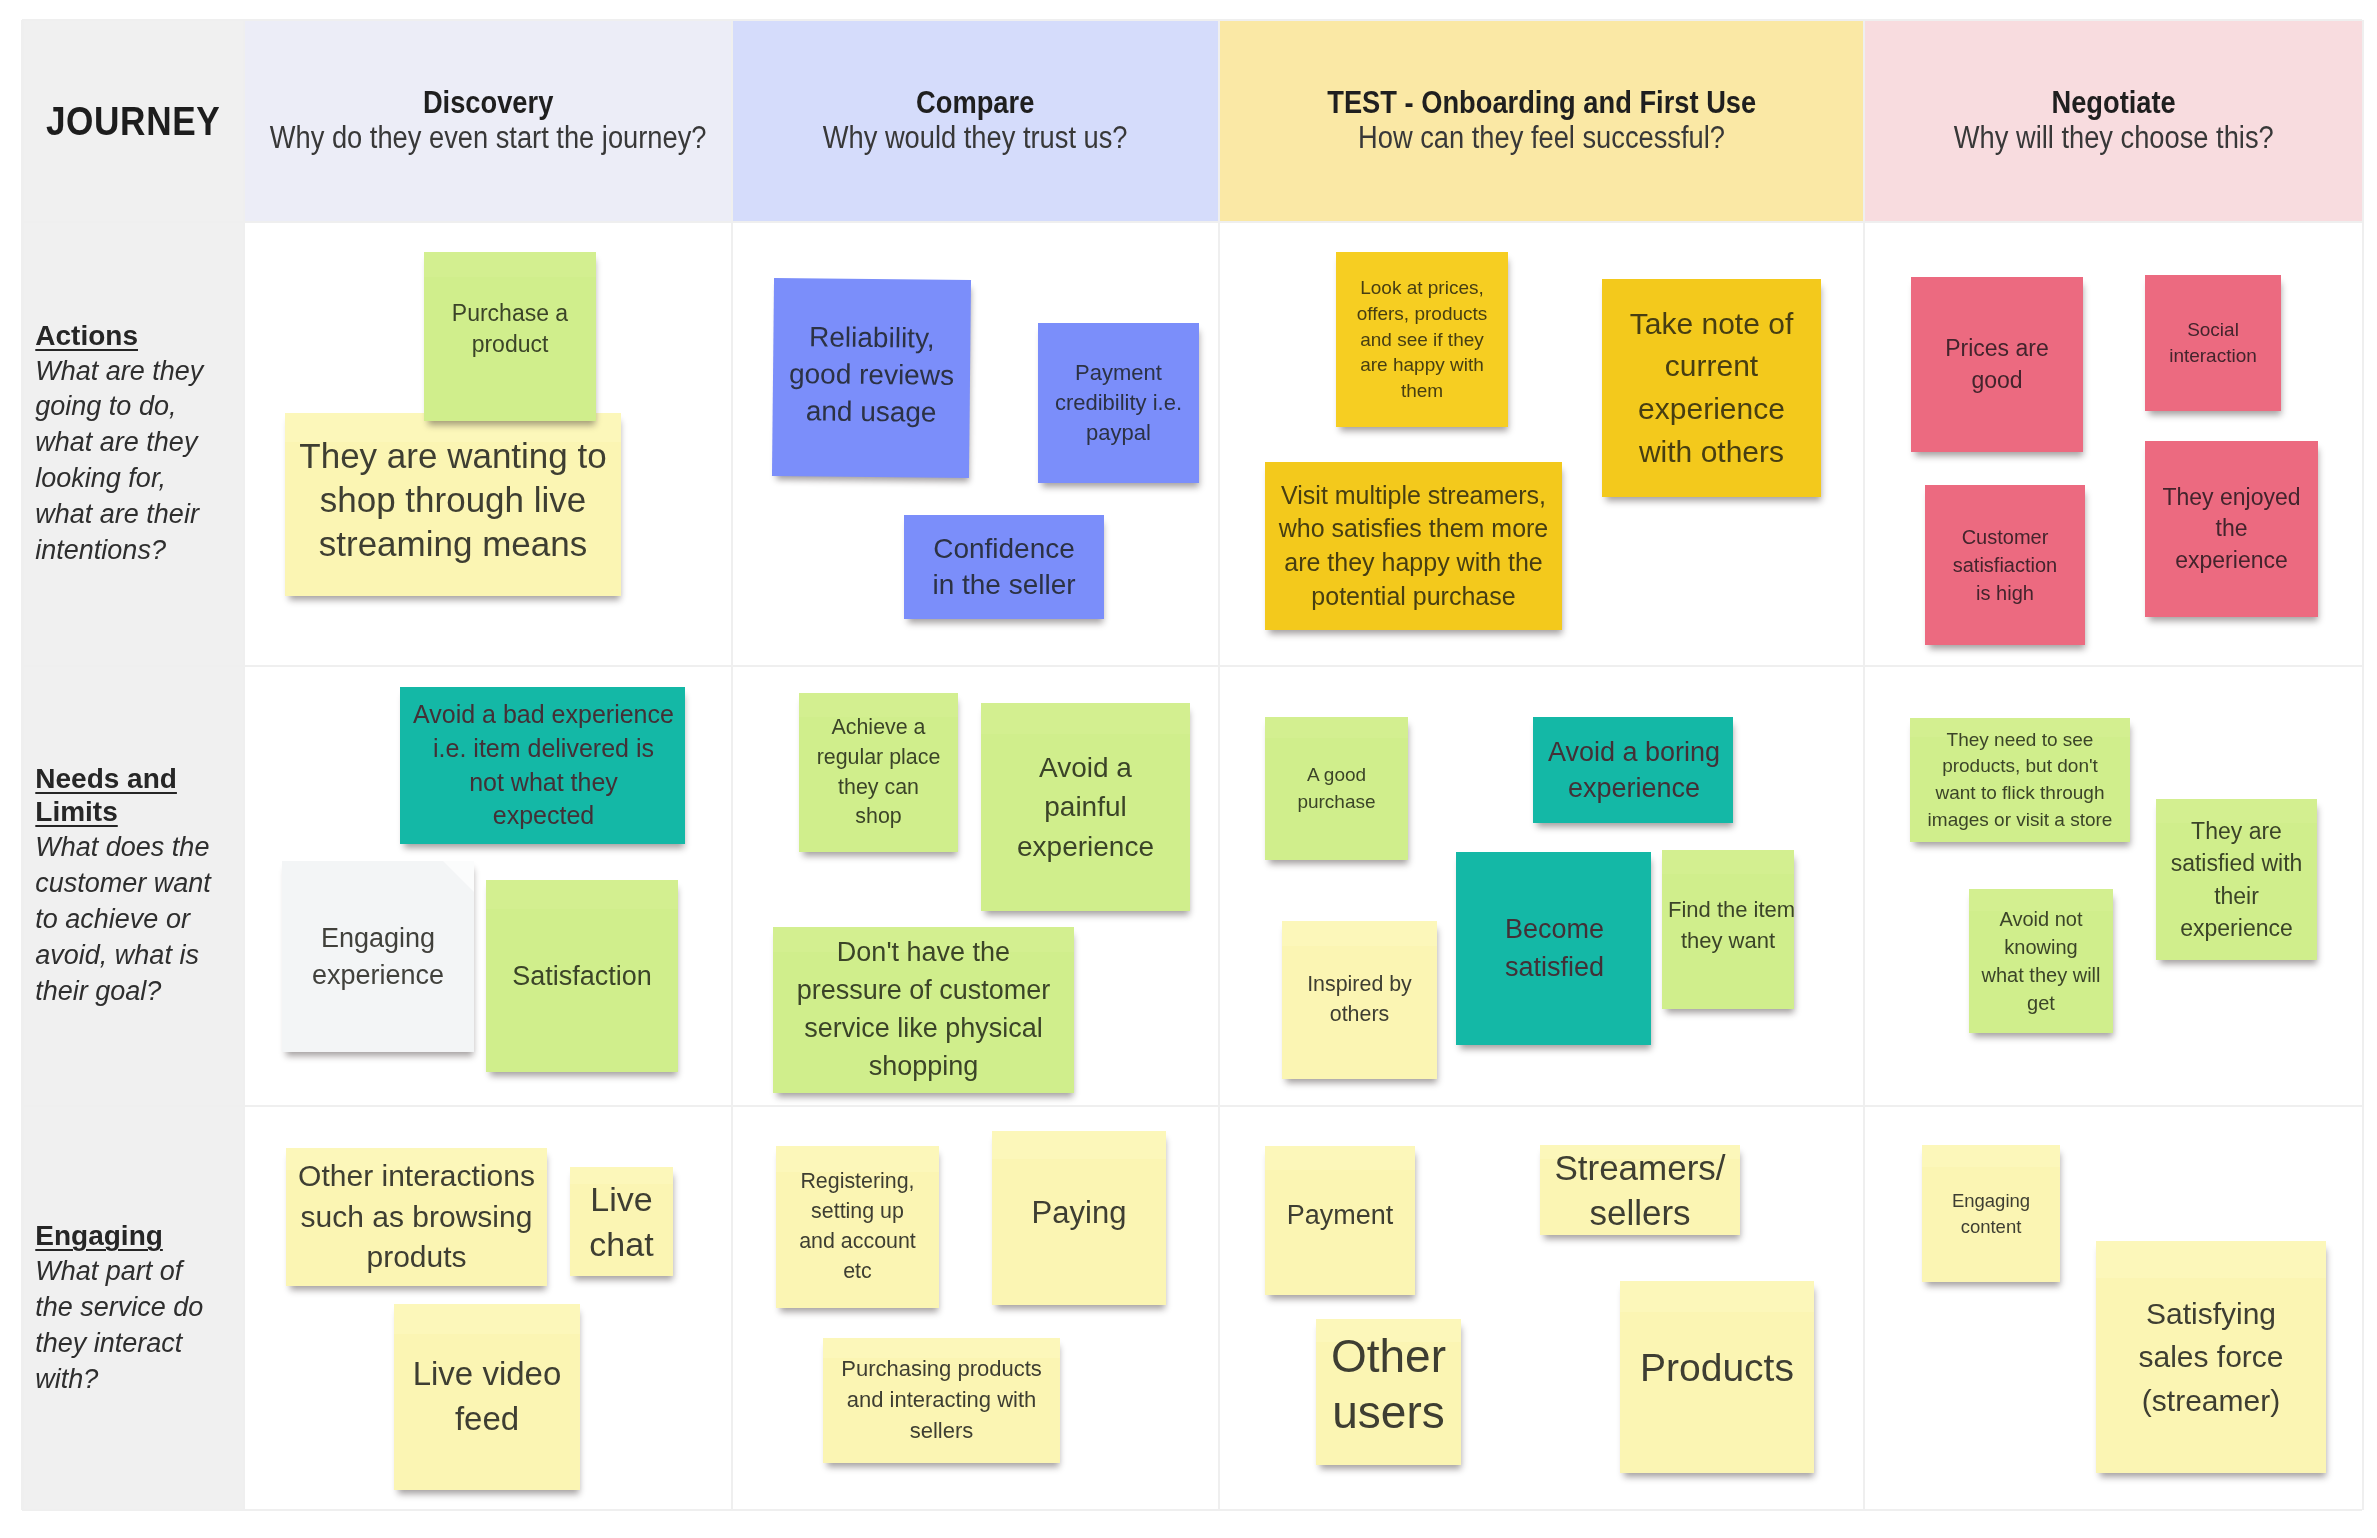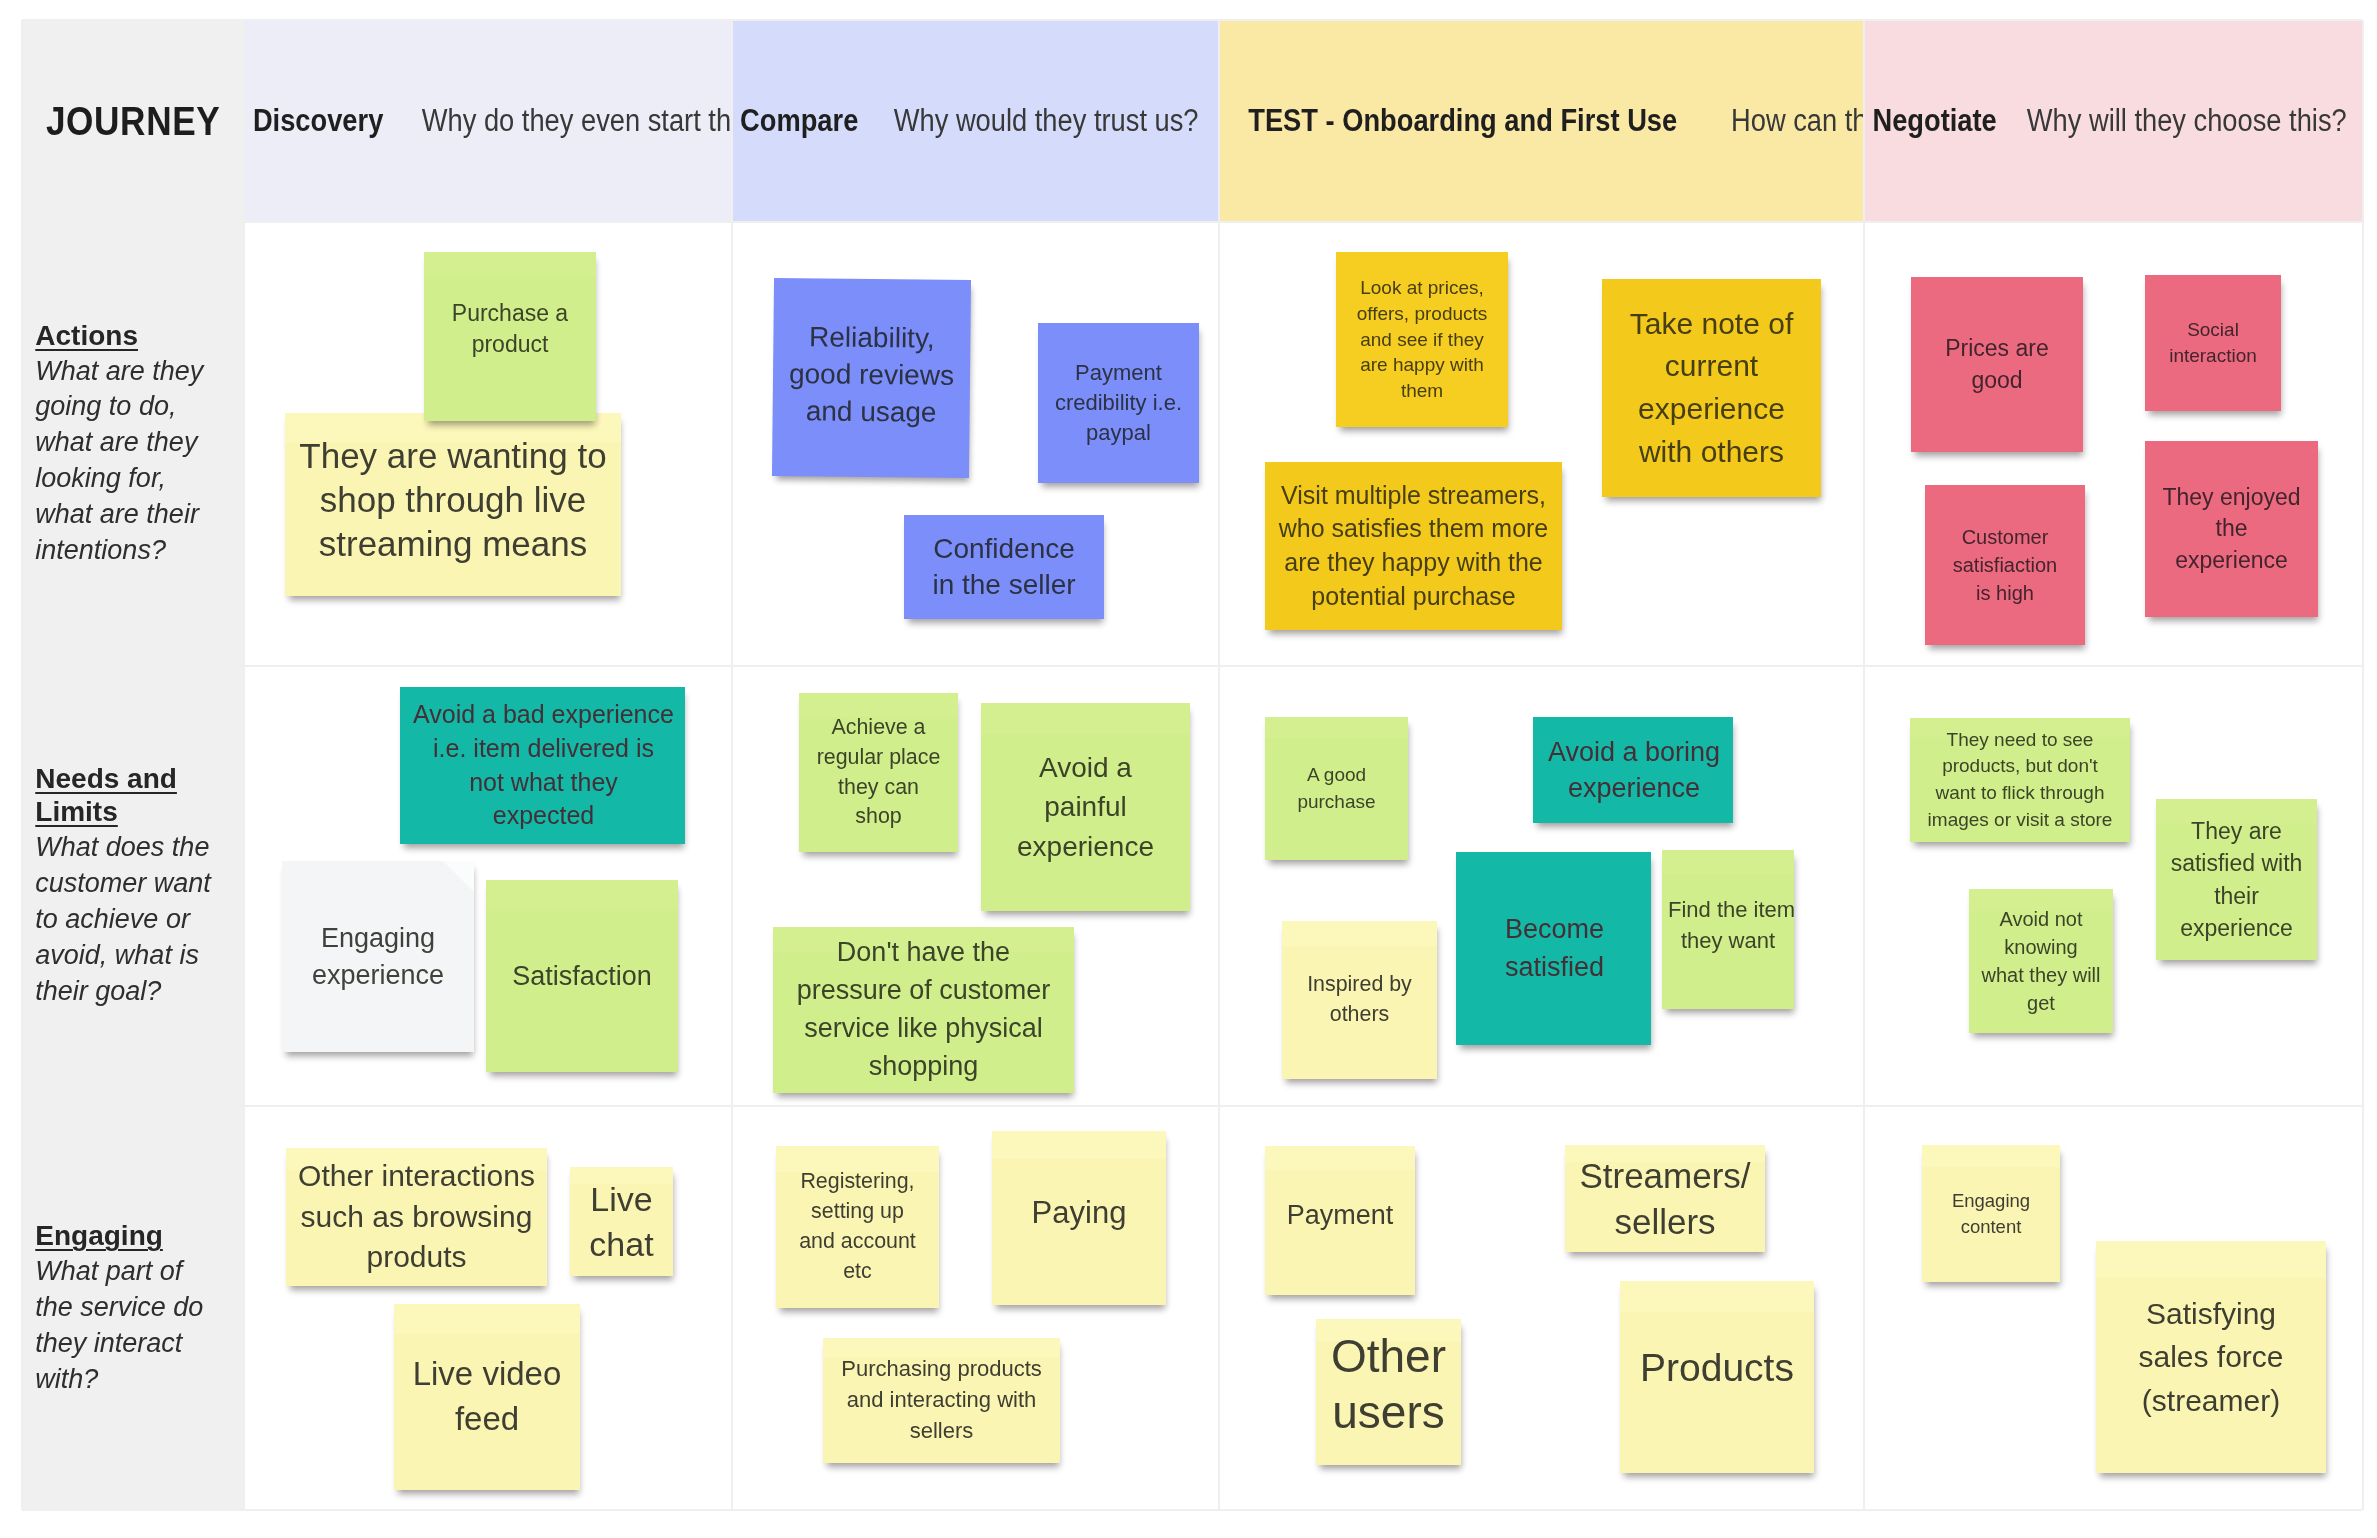--- a/index.html
+++ b/index.html
@@ -1,21 +1,21 @@
 <!DOCTYPE html>
 <html style="font-size:12px"><head>
 <meta charset="utf-8">
 <title>Customer Journey Map</title>
 <style>
   html,body{margin:0;padding:0;background:#ffffff;}
   body{width:2377px;height:1538px;font-family:"Liberation Sans",sans-serif;overflow:hidden;}
   #board{position:absolute;left:0;top:0;width:2377px;height:1538px;}
 
-  .hdr-cell{position:absolute;box-sizing:border-box;display:flex;
-            align-items:center;justify-content:space-between;text-align:center;}
+  .hdr-cell{position:absolute;box-sizing:border-box;display:flex;flex-direction:column;
+            align-items:center;justify-content:center;text-align:center;}
   .hdr-title{font-weight:bold;color:#1f1f1f;font-size:31px;line-height:1.12;white-space:nowrap;transform:scaleX(0.88);-webkit-font-smoothing:antialiased;}
   .hdr-sub{color:#383838;font-size:31px;line-height:1.12;white-space:nowrap;transform:scaleX(0.88);-webkit-font-smoothing:antialiased;}
 
   .journey-cell{position:absolute;box-sizing:border-box;background:#f0f0f0;
                 display:flex;align-items:center;justify-content:center;}
   .journey-label{font-weight:bold;font-size:40px;white-space:nowrap;transform:scaleX(0.88);-webkit-font-smoothing:antialiased;letter-spacing:0.7px;color:#1d1d1d;}
 
   .row-hdr{position:absolute;box-sizing:border-box;background:#f0f0f0;
            display:flex;flex-direction:column;justify-content:center;padding:0 13.3px;}
   .row-title{font-weight:bold;font-size:28px;color:#262626;text-decoration:underline;
@@ -344,21 +344,21 @@
         <span class="nl">Purchasing products</span>
         <span class="nl">and interacting with</span>
         <span class="nl">sellers</span>
       </span>
     </div>
   <div class="note n-yellow" style="left:1265px;top:1146px;width:150px;height:149px;font-size:27px;line-height:1.3; padding-bottom:13.3px;">
       <span>
         <span class="nl">Payment</span>
       </span>
     </div>
-  <div class="note n-yellow" style="left:1540px;top:1145px;width:200px;height:107px;font-size:35px;line-height:1.3;margin-left:25px;">
+  <div class="note n-yellow" style="left:1540px;top:1145px;width:200px;height:90px;font-size:35px;line-height:1.3;">
       <span>
         <span class="nl">Streamers/</span>
         <span class="nl">sellers</span>
       </span>
     </div>
   <div class="note n-yellow" style="left:1316px;top:1319px;width:145px;height:146px;font-size:46px;line-height:1.2; padding-bottom:18px;">
       <span>
         <span class="nl">Other</span>
         <span class="nl">users</span>
       </span>

